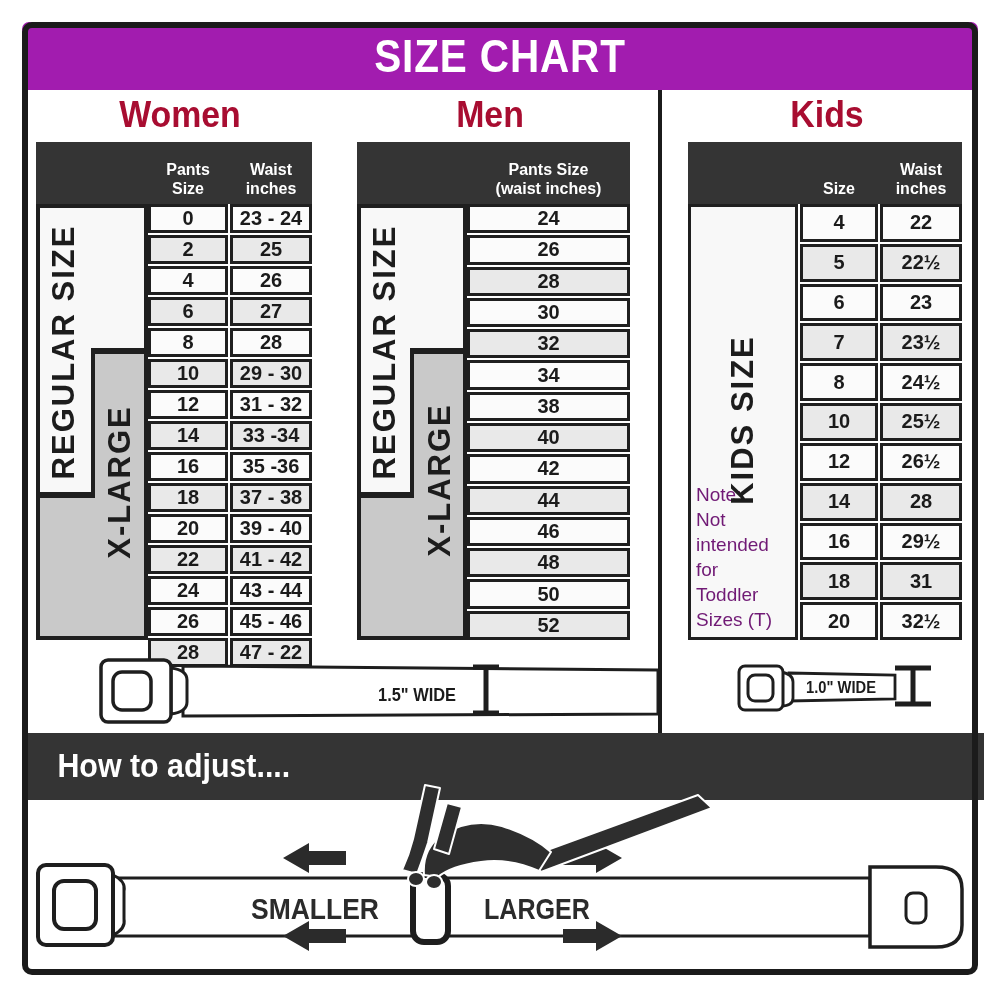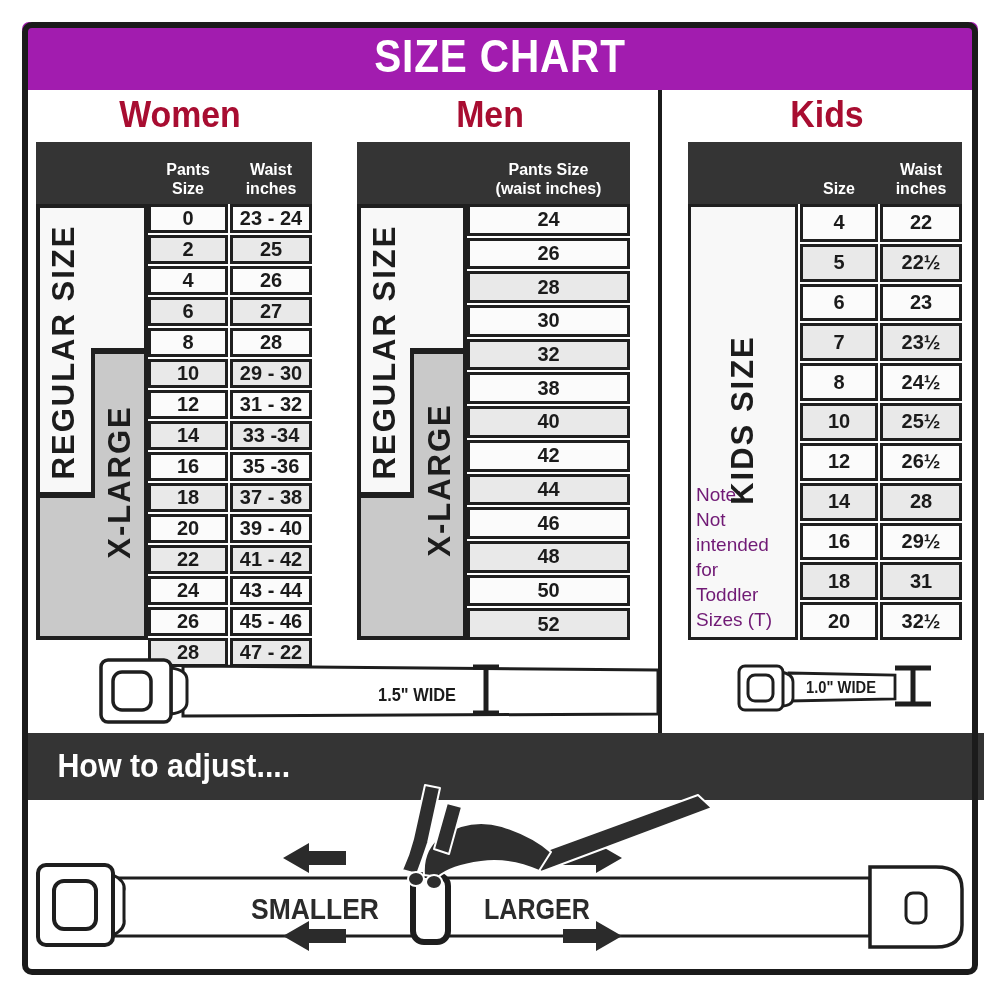--- a/index.html
+++ b/index.html
@@ -145,20 +145,23 @@
           <div class="row">
             <div class="cell shaded">28</div>
           </div>
           <div class="row">
             <div class="cell">30</div>
           </div>
           <div class="row">
             <div class="cell shaded">32</div>
           </div>
           <div class="row">
+            <div class="cell">34</div>
+          </div>
+          <div class="row">
             <div class="cell">38</div>
           </div>
           <div class="row">
             <div class="cell shaded">40</div>
           </div>
           <div class="row">
             <div class="cell">42</div>
           </div>
           <div class="row">
             <div class="cell shaded">44</div>

